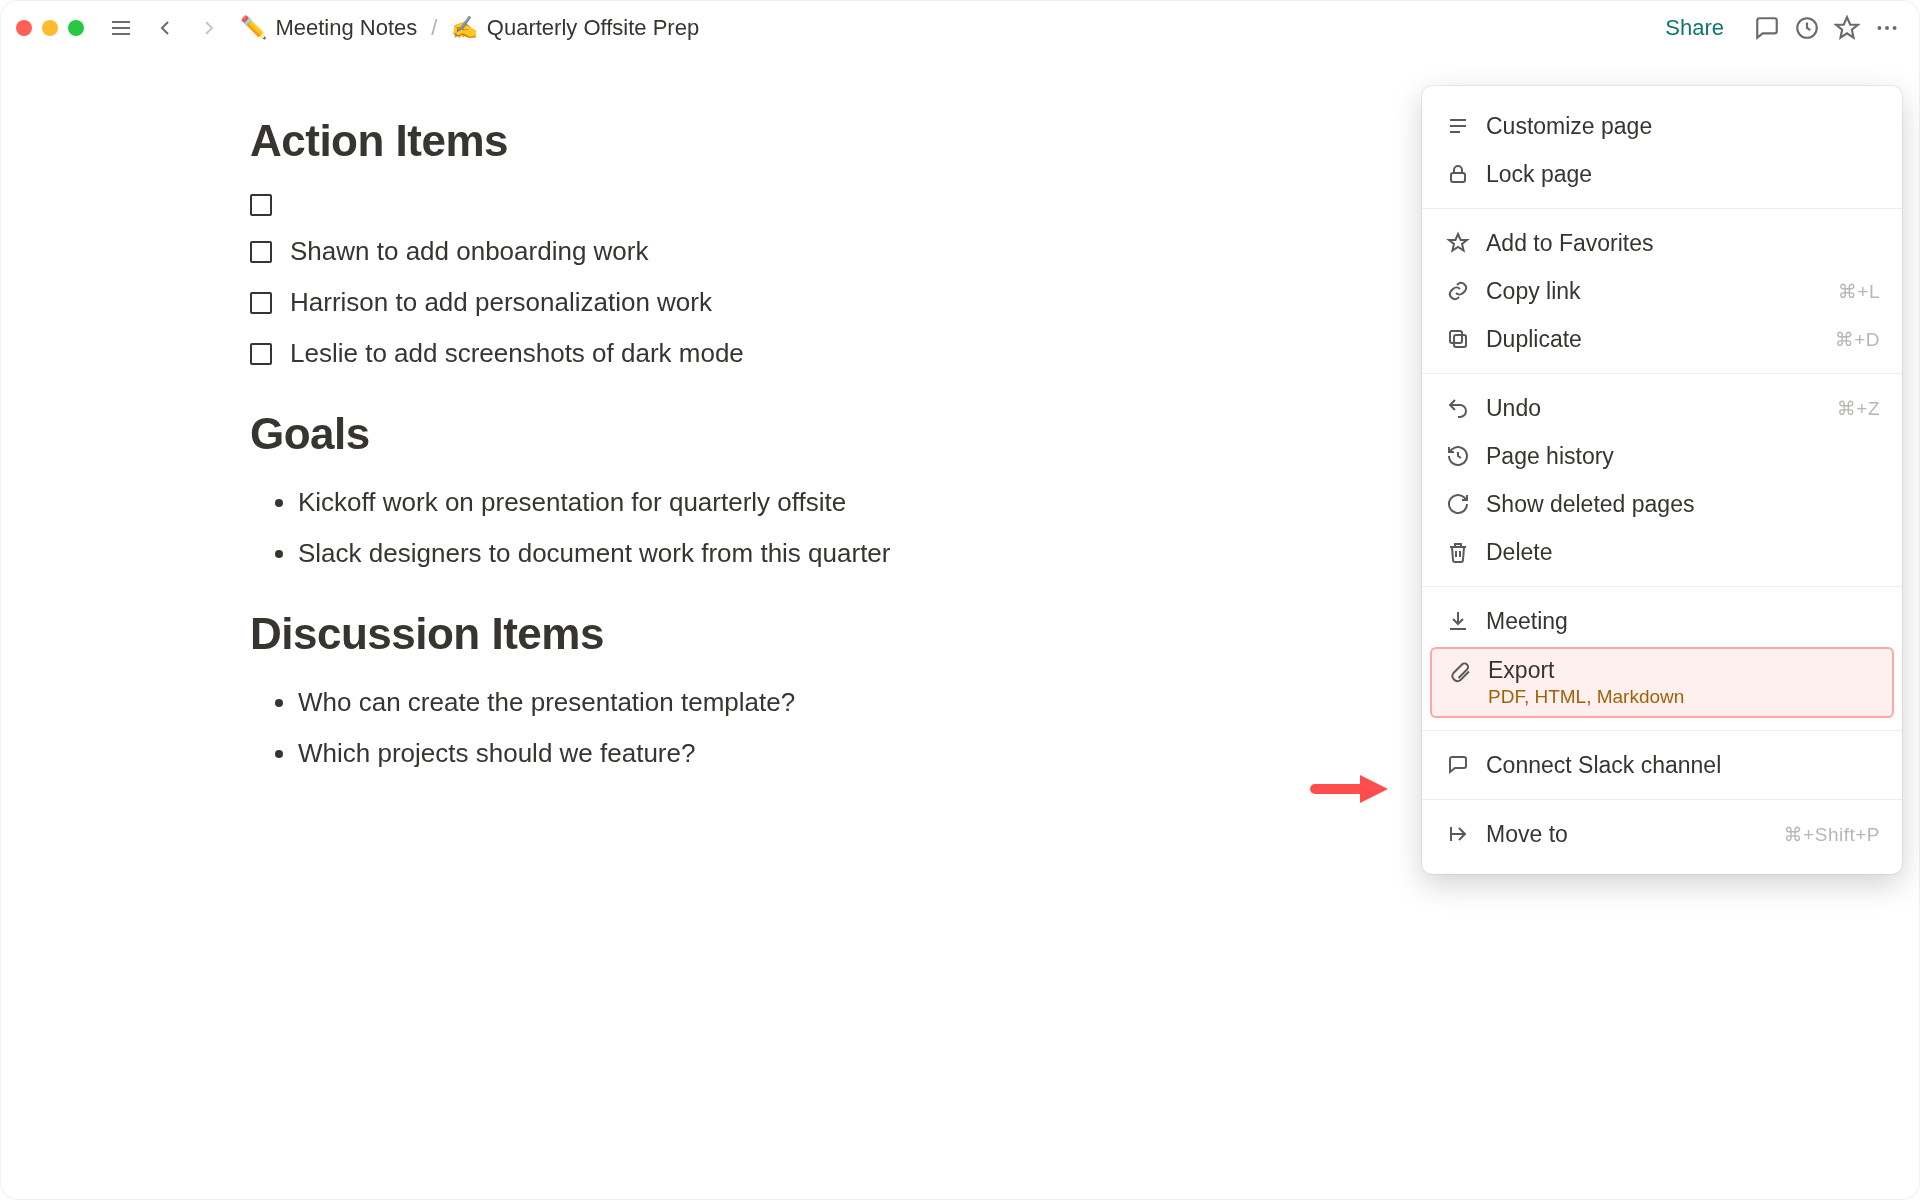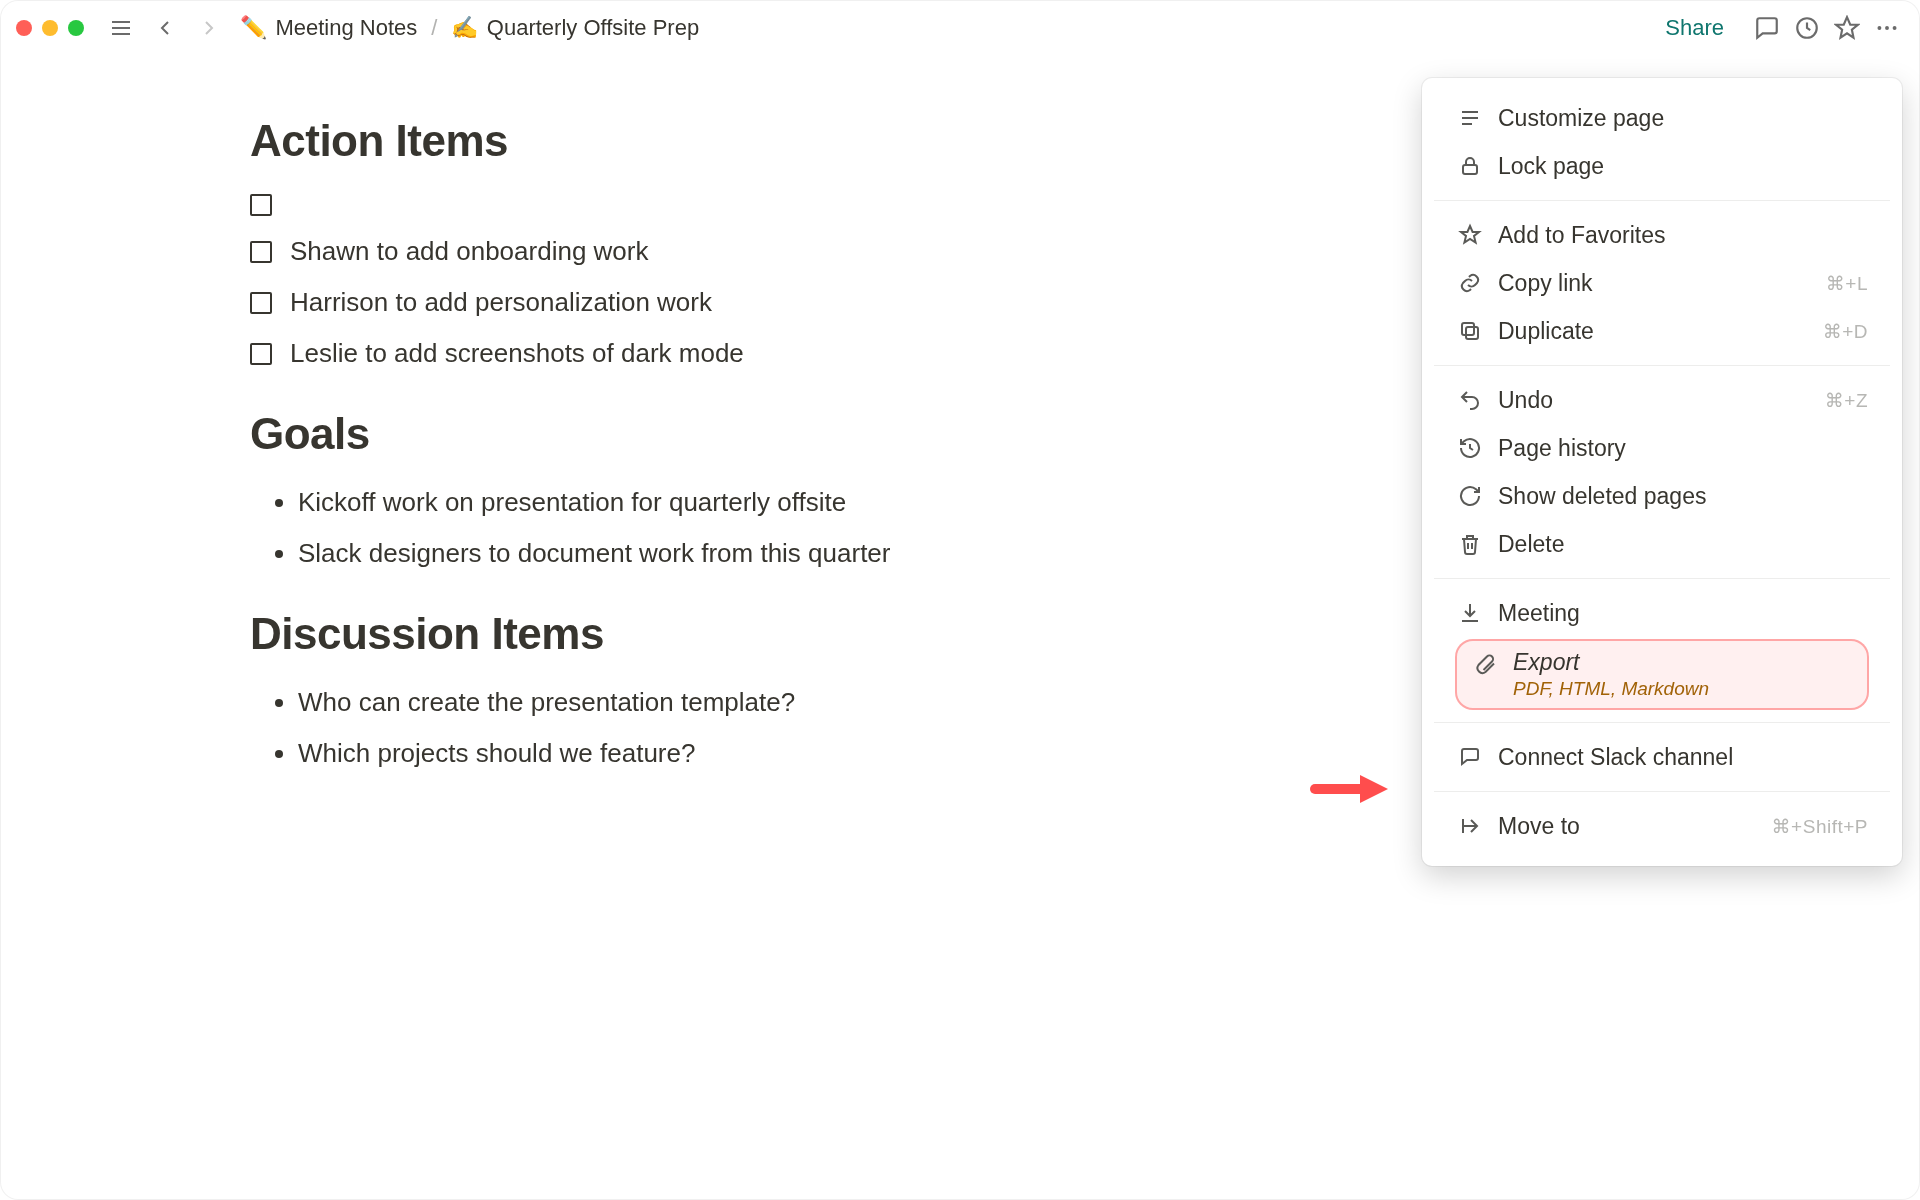--- a/index.html
+++ b/index.html
@@ -44,46 +44,46 @@
   .page { padding: 40px 0 0 250px; max-width: 1100px; }
   h2.section { font-size: 44px; font-weight: 800; letter-spacing: -0.5px; margin: 30px 0 18px; }
   h2.section:first-child { margin-top: 20px; }
   .todo { display:flex; align-items:center; gap:18px; font-size:26px; padding:10px 0; }
   .checkbox { width:22px; height:22px; border:2.5px solid #37352f; border-radius:2px; display:inline-block;}
   ul.bullets { list-style: disc; padding-left: 36px; }
   ul.bullets li { font-size:26px; padding:10px 0;margin-left:12px; }
 
   
   .menu {
-    position:absolute; top:78px; right:18px; width:480px;
+    position:absolute; top:86px; right:18px; width:480px;
     background:#fff; border-radius:10px;
     box-shadow: 0 10px 30px rgba(0,0,0,.18), 0 0 0 1px rgba(15,15,15,.06);
-    padding:10px 12px;
+    padding:10px 0;
   }
   .menu .group { padding:6px 0; }
   .menu .sep { height:1px; background:#ededec; margin:4px 0; }
   .menu-item {
     display:flex; align-items:center; gap:14px;
     padding:10px 22px; font-size:23px; color:#37352f; cursor:pointer;
     position:relative;
   }
   .menu-item .ico { width:28px; height:28px; display:flex; align-items:center; justify-content:center; color:#5a5a57;}
   .menu-item .ico svg { width:24px; height:24px; stroke:currentColor; fill:none; stroke-width:2;}
   .menu-item .shortcut { margin-left:auto; color:#b7b7b4; font-size:19px; letter-spacing:0.5px;}
   .menu-item .sub { display:block; font-size:19px; color:#a16207; margin-top:2px;}
   .menu-item.stacked { align-items:flex-start; }
   .menu-item.stacked .text-wrap { display:flex; flex-direction:column; }
 
   
   .menu-item.highlight {
     background: rgba(255,105,105,.10);
     box-shadow: inset 0 0 0 2px rgba(255,105,105,.55);
-    border-radius:18px;
-    margin: 2px 21px;
-    padding-left:16px; padding-right:16px;font-style:italic;
+    border-radius:6px;
+    margin: 2px 8px;
+    padding-left:16px; padding-right:16px;
   }
 
   
   .arrow {
     position:absolute; top: 765px; left: 1310px;
     color:#ff4d4d;
   }
   .arrow svg { width:80px; height:48px; }
   .arrow svg path { stroke:#ff4d4d; stroke-width:10; fill:none; stroke-linecap:round; stroke-linejoin:round;}
   .arrow svg polygon { fill:#ff4d4d; }

